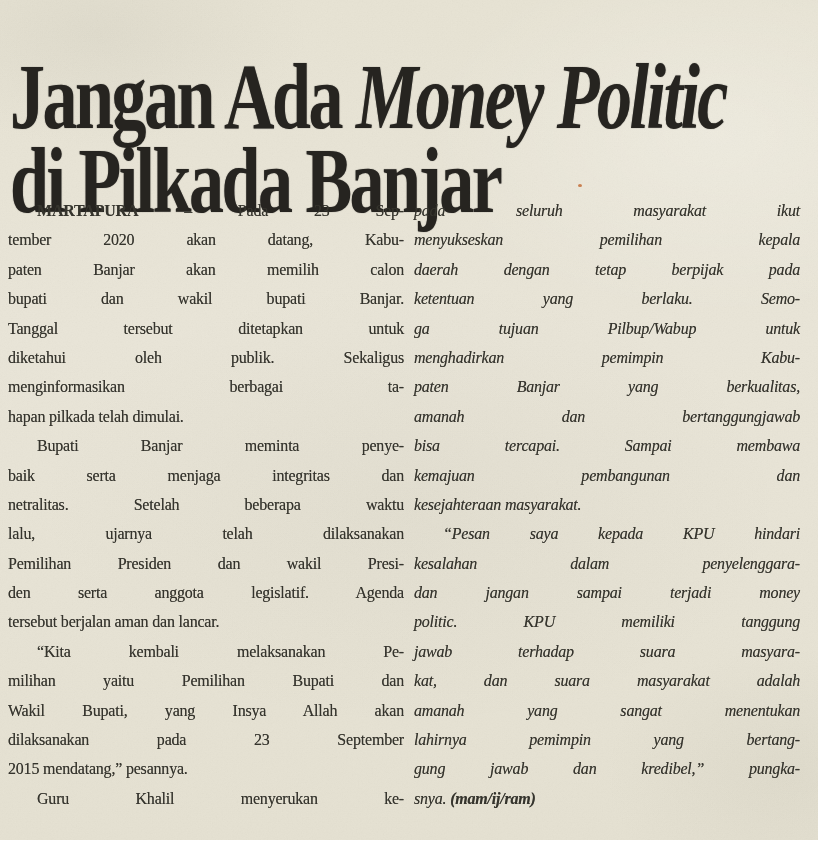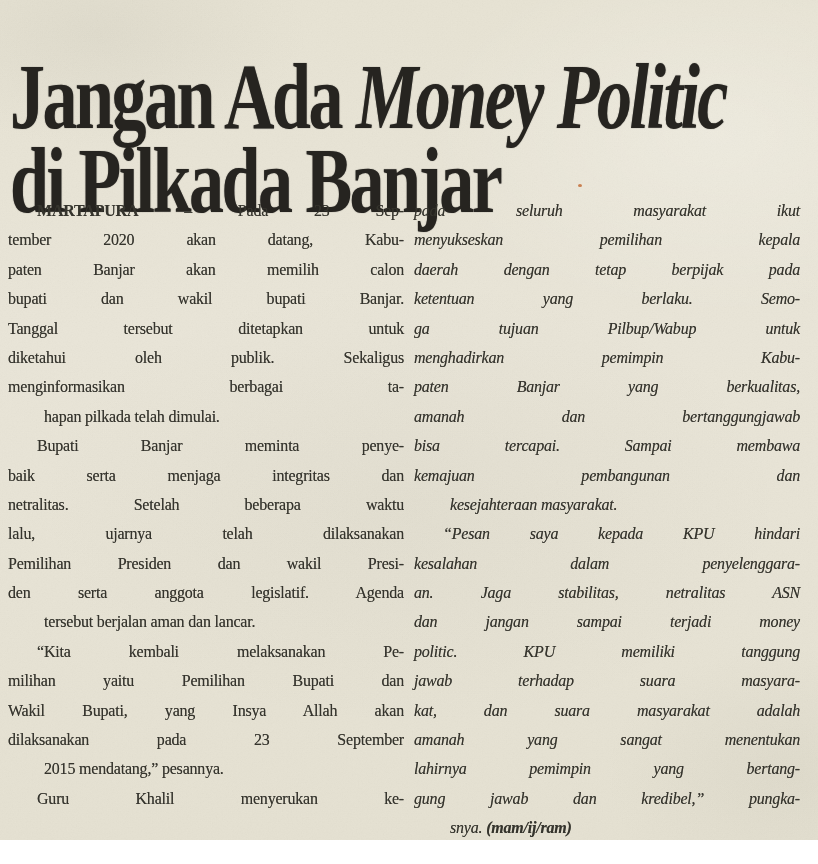--- a/index.html
+++ b/index.html
@@ -32,21 +32,21 @@
     color:#35342d;
     font-size:16px;line-height:29.4px;letter-spacing:-.2px;
     text-shadow:0 0 .6px rgba(50,48,42,.6);
   }
   .col-left{width:396px;}
   .col-right{width:386px;font-style:italic;}
   .line{
     text-align:justify;text-align-last:justify;
     height:29.4px;white-space:nowrap;
   }
-  .line.para-last{text-align-last:left;margin-left:36px;}
+  .line.para-last{text-align-last:left;}
   .line.indent{padding-left:29px;}
   .line .b{font-weight:700;}
   .speck{position:absolute;width:4px;height:3px;border-radius:50%;
     background:rgba(196,110,55,.85);pointer-events:none;}
 </style>
 </head>
 <body>
 
 <div class="page">
 
@@ -86,21 +86,20 @@
         <div class="line"><span>ketentuan yang berlaku. Semo-</span></div>
         <div class="line"><span>ga tujuan Pilbup/Wabup untuk</span></div>
         <div class="line"><span>menghadirkan pemimpin Kabu-</span></div>
         <div class="line"><span>paten Banjar yang berkualitas,</span></div>
         <div class="line"><span>amanah dan bertanggungjawab</span></div>
         <div class="line"><span>bisa tercapai. Sampai membawa</span></div>
         <div class="line"><span>kemajuan pembangunan dan</span></div>
         <div class="line para-last"><span>kesejahteraan masyarakat.</span></div>
         <div class="line indent"><span>“Pesan saya kepada KPU hindari</span></div>
         <div class="line"><span>kesalahan dalam penyelenggara-</span></div>
-        <div class="line"><span>an. Jaga stabilitas, netralitas ASN</span></div>
         <div class="line"><span>dan jangan sampai terjadi money</span></div>
         <div class="line"><span>politic. KPU memiliki tanggung</span></div>
         <div class="line"><span>jawab terhadap suara masyara-</span></div>
         <div class="line"><span>kat, dan suara masyarakat adalah</span></div>
         <div class="line"><span>amanah yang sangat menentukan</span></div>
         <div class="line"><span>lahirnya pemimpin yang bertang-</span></div>
         <div class="line"><span>gung jawab dan kredibel,” pungka-</span></div>
         <div class="line para-last"><span>snya. </span><span class="b">(mam/ij/ram)</span></div>
       </div>
   </div>

